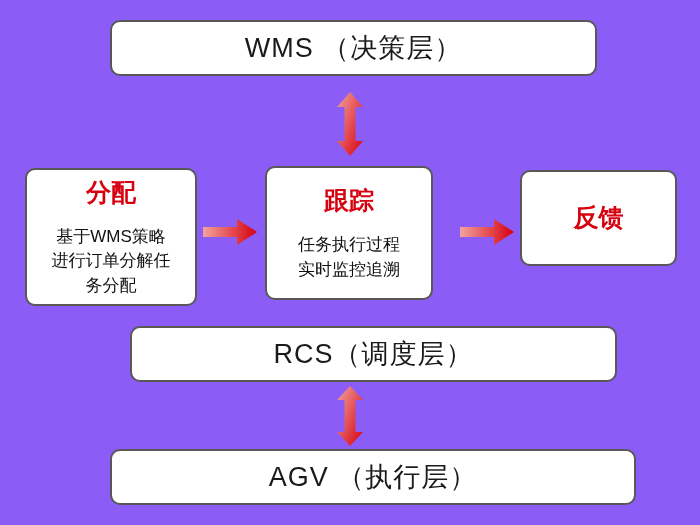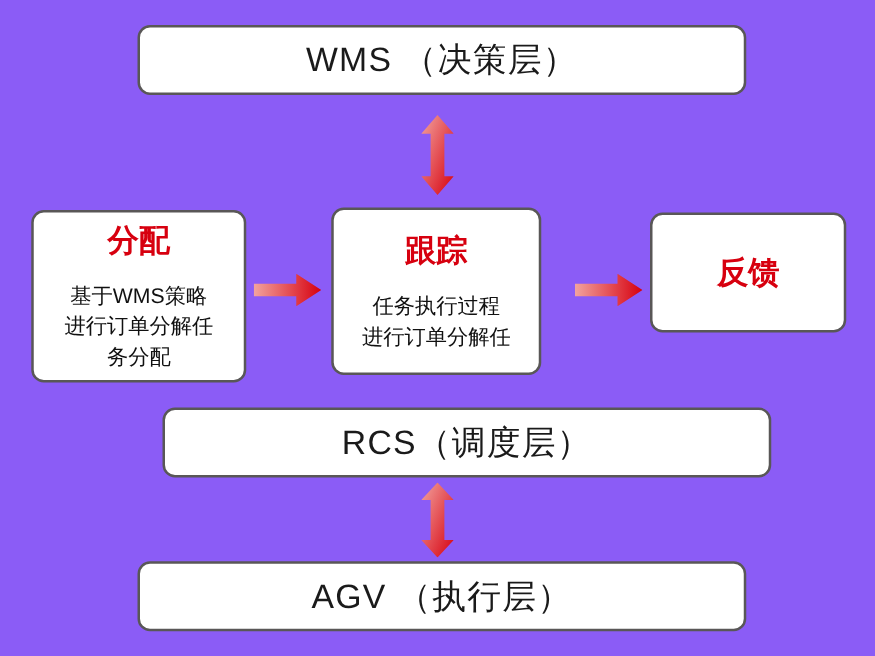--- a/index.html
+++ b/index.html
@@ -89,21 +89,21 @@
         <stop offset="0" stop-color="#f2a39e"></stop>
         <stop offset="1" stop-color="#d7000f"></stop>
       </linearGradient>
     </defs>
     <polygon points="0,8 34,8 34,0 54,13 34,26 34,18 0,18" fill="url(#gradH1)"></polygon>
   </svg>
 
   <div class="box step-box" style="left:265px; top:166px; width:168px; height:134px;">
     <div class="step-title">跟踪</div>
     <div class="step-body">任务执行过程
-进行订单分解任</div>
+实时监控追溯</div>
   </div>
 
   <svg class="arrow" style="left:460px; top:219px;" width="54" height="26" viewBox="0 0 54 26" aria-hidden="true">
     <defs>
       <linearGradient id="gradH2" x1="0" y1="0" x2="1" y2="0">
         <stop offset="0" stop-color="#f2a39e"></stop>
         <stop offset="1" stop-color="#d7000f"></stop>
       </linearGradient>
     </defs>
     <polygon points="0,8 34,8 34,0 54,13 34,26 34,18 0,18" fill="url(#gradH2)"></polygon>
@@ -120,17 +120,17 @@
   <svg class="arrow" style="left:337px; top:386px;" width="26" height="60" viewBox="0 0 26 60" aria-hidden="true">
     <defs>
       <linearGradient id="gradV2" x1="0" y1="0" x2="1" y2="1">
         <stop offset="0" stop-color="#f2a39e"></stop>
         <stop offset="1" stop-color="#d7000f"></stop>
       </linearGradient>
     </defs>
     <polygon points="13,0 26,14 18.5,14 18.5,46 26,46 13,60 0,46 7.5,46 7.5,14 0,14" fill="url(#gradV2)"></polygon>
   </svg>
 
-  <div class="box" style="left:110px; top:449px; width:487px; height:56px;">
+  <div class="box" style="left:110px; top:449px; width:526px; height:56px;">
     <span class="layer-label">AGV （执行层）</span>
   </div>
 
 </div>
 
 </body></html>

